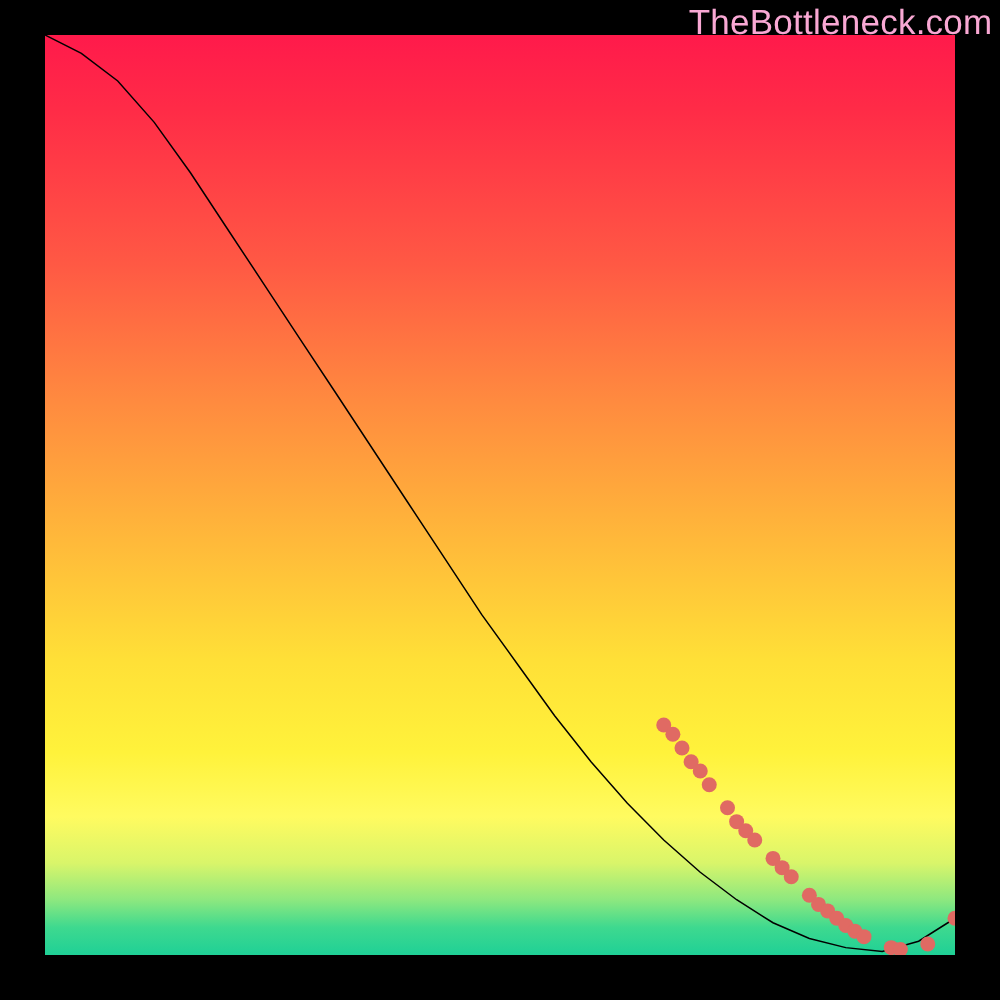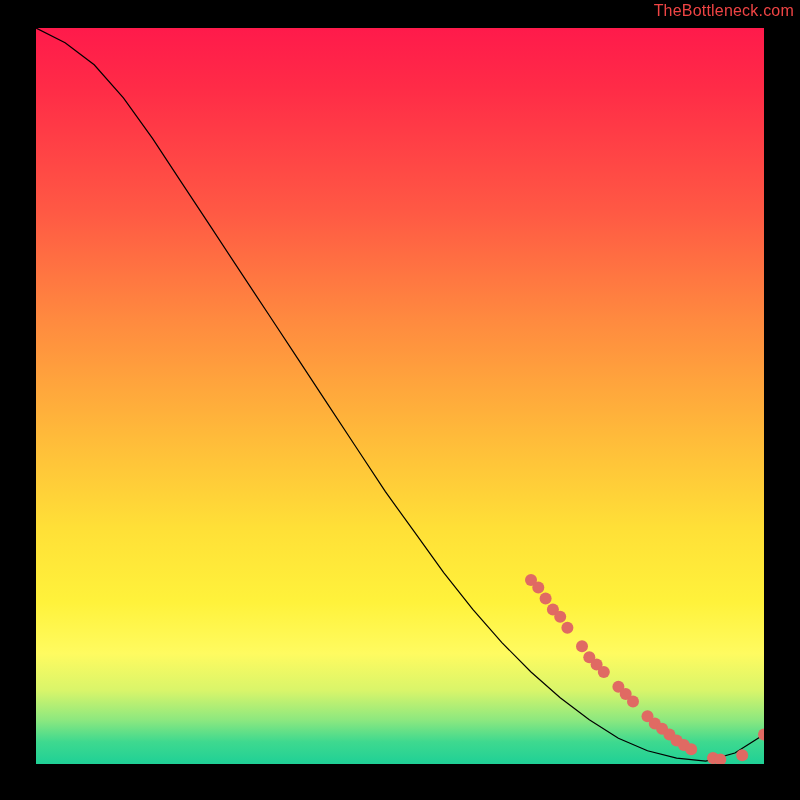--- a/index.html
+++ b/index.html
@@ -14,22 +14,22 @@
   .frame {
     position: relative;
     width: 800px;
     height: 800px;
     background: #000;
   }
   .watermark {
     position: absolute;
     top: 2px;
     right: 6px;
-    color: #ef4444;
-    font-size: 16px;
+    color: #f9a8d4;
+    font-size: 28px;
     letter-spacing: 0.2px;
     user-select: none;
   }
   .plot {
     position: absolute;
     left: 36px;
     top: 28px;
     width: 728px;
     height: 736px;
     

